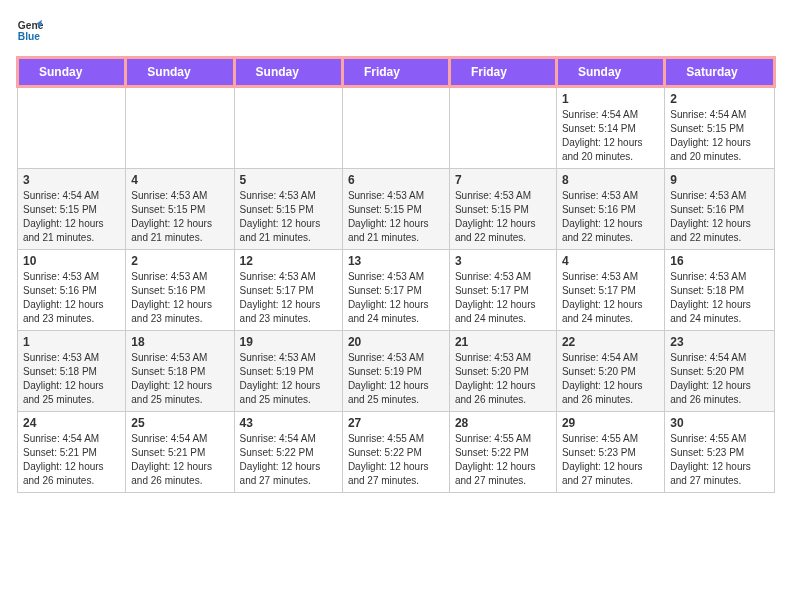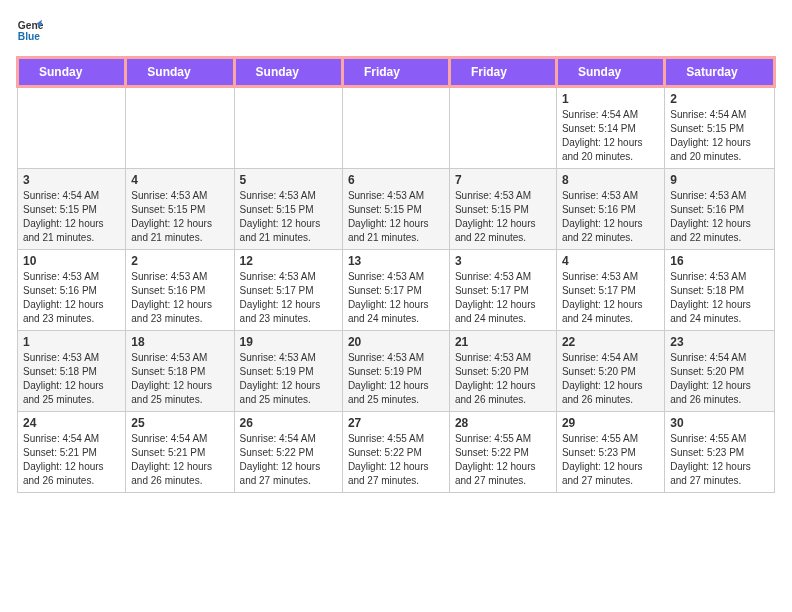--- a/index.html
+++ b/index.html
@@ -265,21 +265,21 @@
 Sunset: 5:21 PM
 Daylight: 12 hours and 26 minutes.</div>
         </td>
         <td>
           <span class="day-number">25</span>
           <div class="day-info" style="white-space: pre-line;">Sunrise: 4:54 AM
 Sunset: 5:21 PM
 Daylight: 12 hours and 26 minutes.</div>
         </td>
         <td>
-          <span class="day-number">26</span>
+          <span class="day-number">43</span>
           <div class="day-info" style="white-space: pre-line;">Sunrise: 4:54 AM
 Sunset: 5:22 PM
 Daylight: 12 hours and 27 minutes.</div>
         </td>
         <td>
           <span class="day-number">27</span>
           <div class="day-info" style="white-space: pre-line;">Sunrise: 4:55 AM
 Sunset: 5:22 PM
 Daylight: 12 hours and 27 minutes.</div>
         </td>

